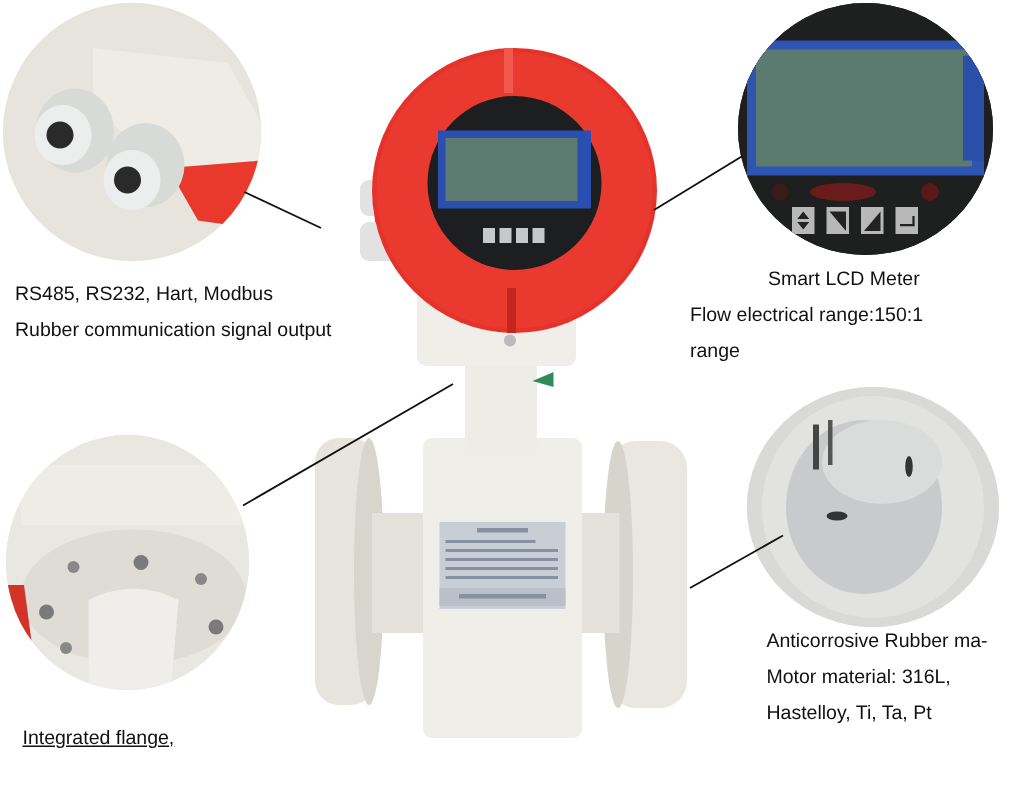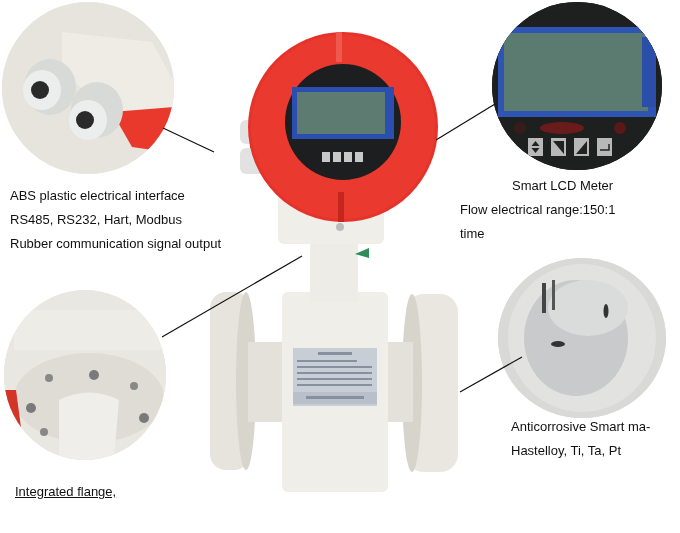--- a/index.html
+++ b/index.html
@@ -150,31 +150,31 @@
 </div>
 
 <svg class="abs" width="680" height="533" style="left:0;top:0;pointer-events:none;">
   <line x1="163" y1="128" x2="214" y2="152" stroke="#111" stroke-width="1.2"></line>
   <line x1="436" y1="140" x2="495" y2="104" stroke="#111" stroke-width="1.2"></line>
   <line x1="162" y1="337" x2="302" y2="256" stroke="#111" stroke-width="1.2"></line>
   <line x1="460" y1="392" x2="522" y2="357" stroke="#111" stroke-width="1.2"></line>
 </svg>
 
 <div class="abs txt" style="left:10px;top:184px;">
-  <div>ABS plastic electrical interface</div>
   <div>RS485, RS232, Hart, Modbus</div>
   <div>Rubber communication signal output</div>
 </div>
 
 <div class="abs txt" style="left:460px;top:174px;">
   <div style="padding-left:52px;">Smart LCD Meter</div>
   <div>Flow electrical range:150:1</div>
-  <div>time</div>
+  <div>range</div>
 </div>
 
 <div class="abs txt" style="left:15px;top:480px;text-decoration:underline;">
   <div>Integrated flange,</div>
 </div>
 
 <div class="abs txt" style="left:511px;top:415px;">
-  <div>Anticorrosive Smart ma-</div>
+  <div>Anticorrosive Rubber ma-</div>
+  <div>Motor material: 316L,</div>
   <div>Hastelloy, Ti, Ta, Pt</div>
 </div>
 
 </body></html>

